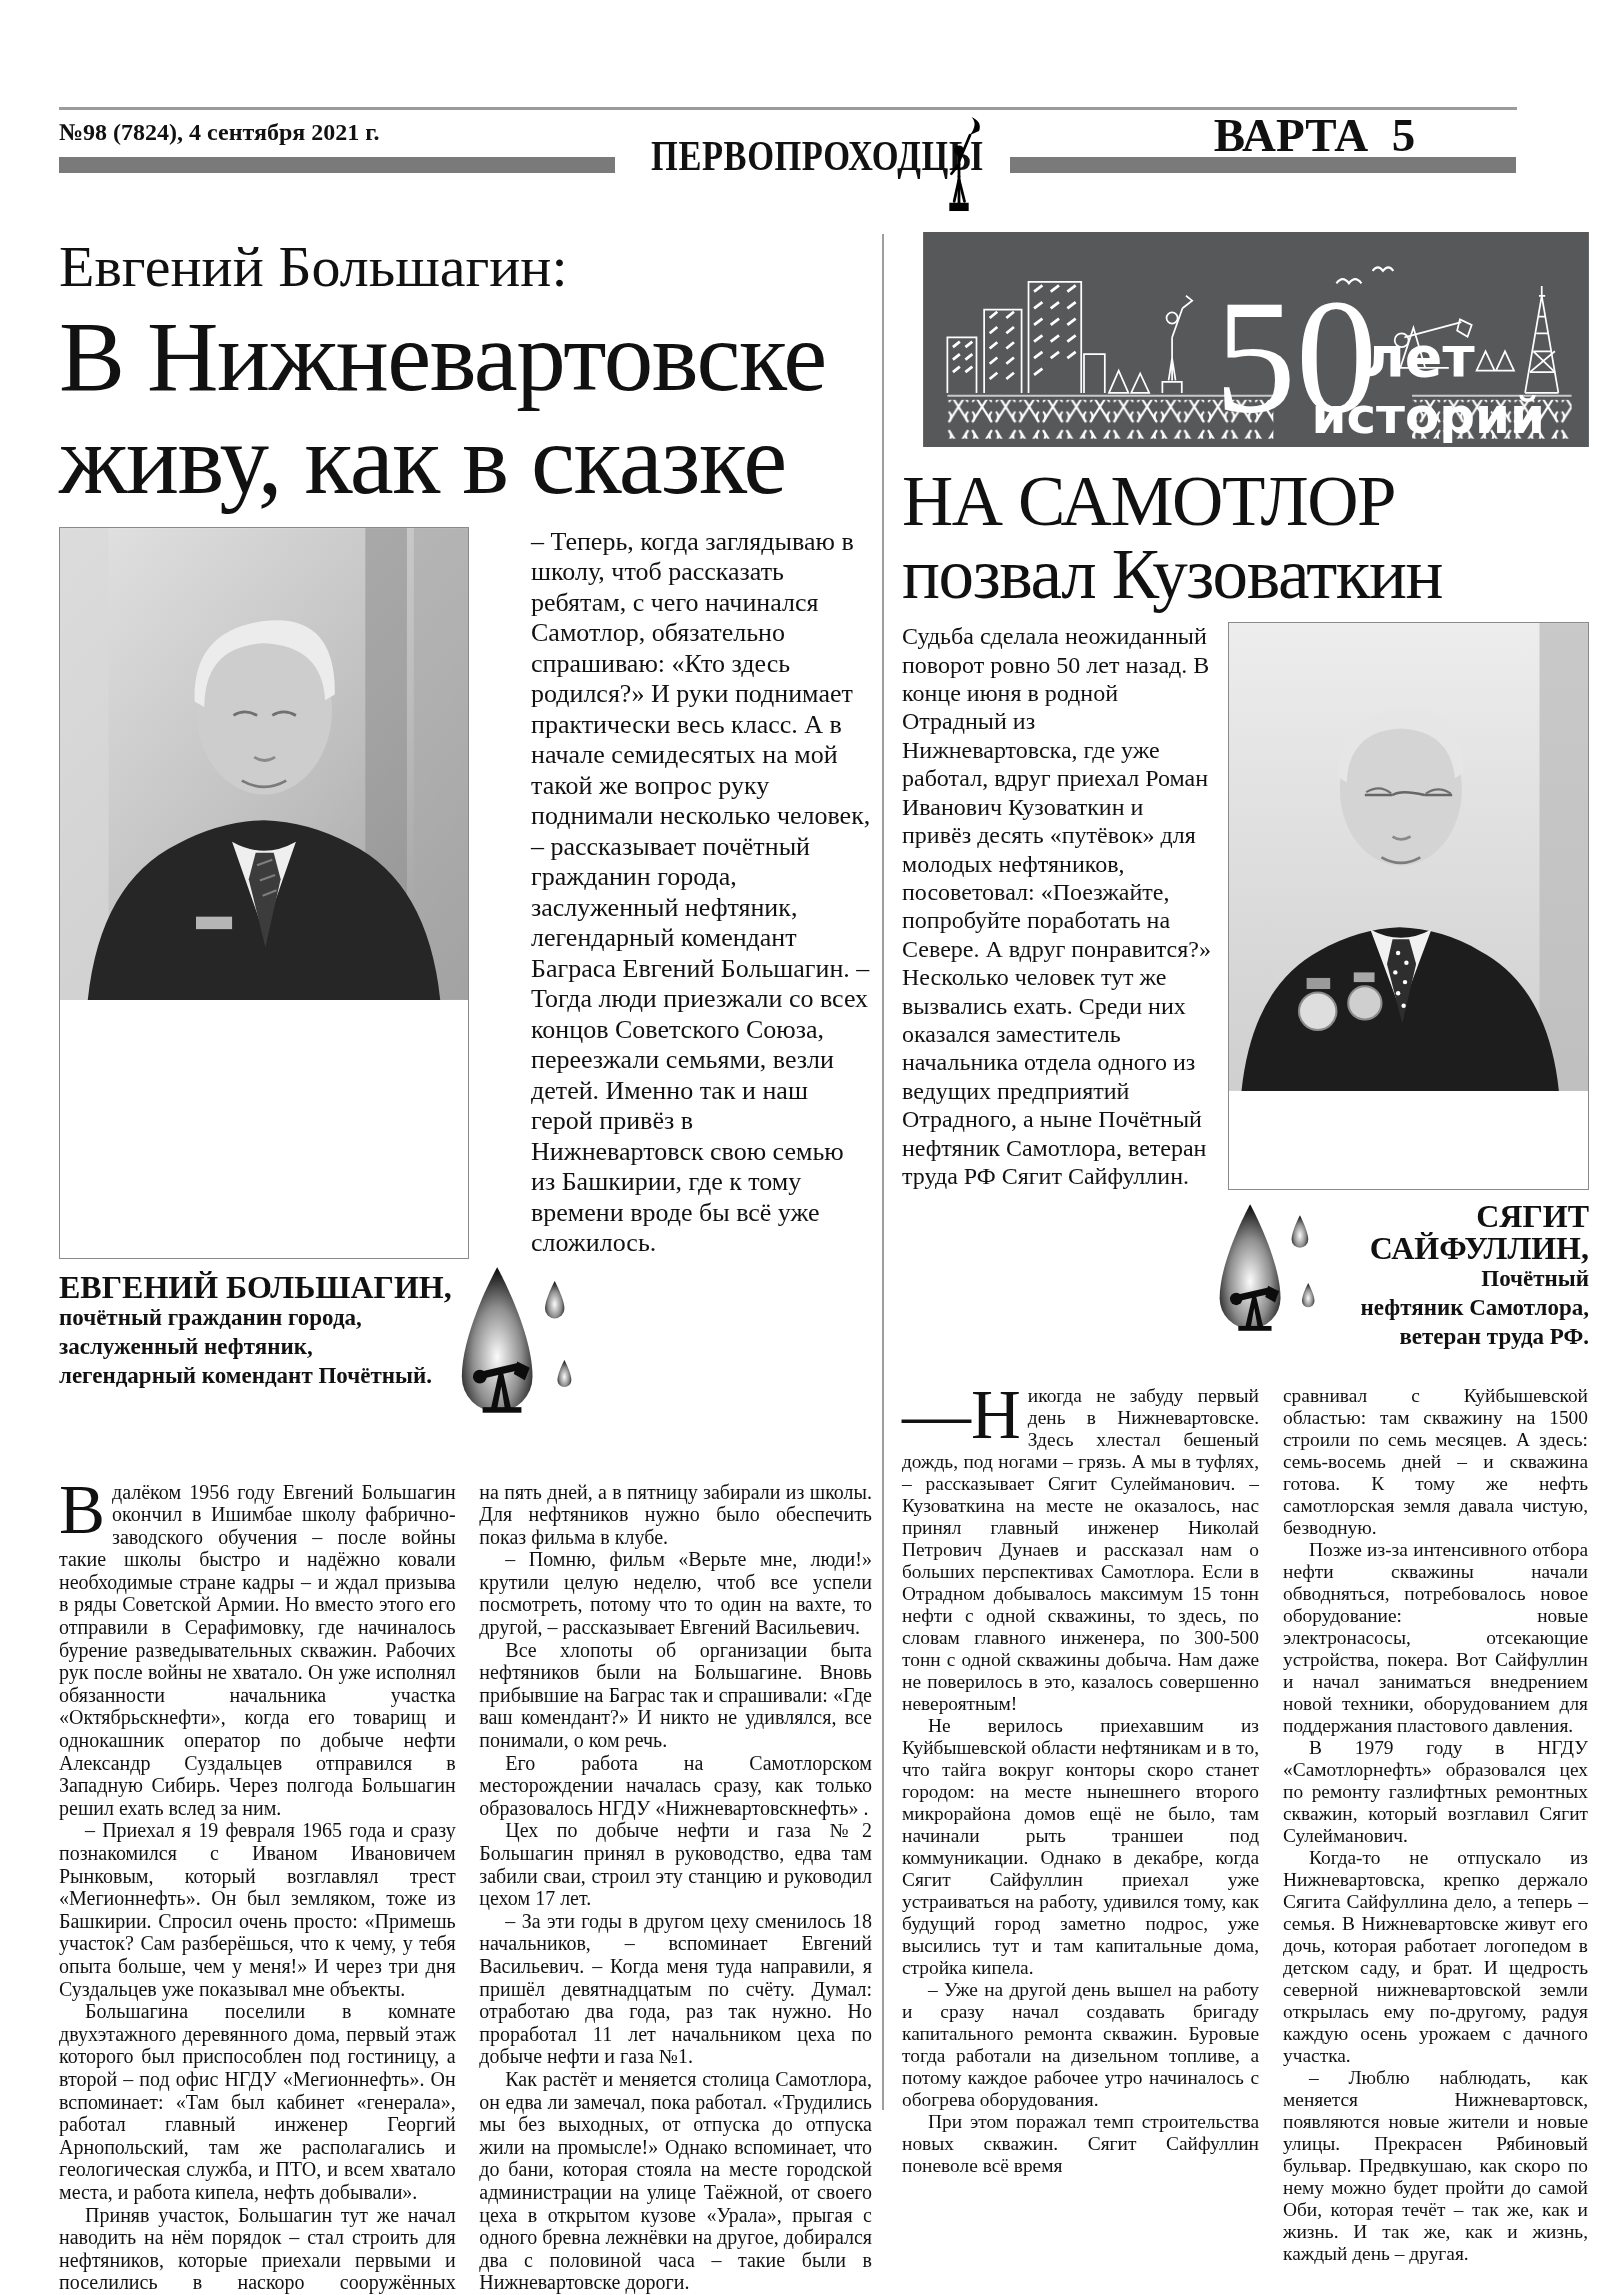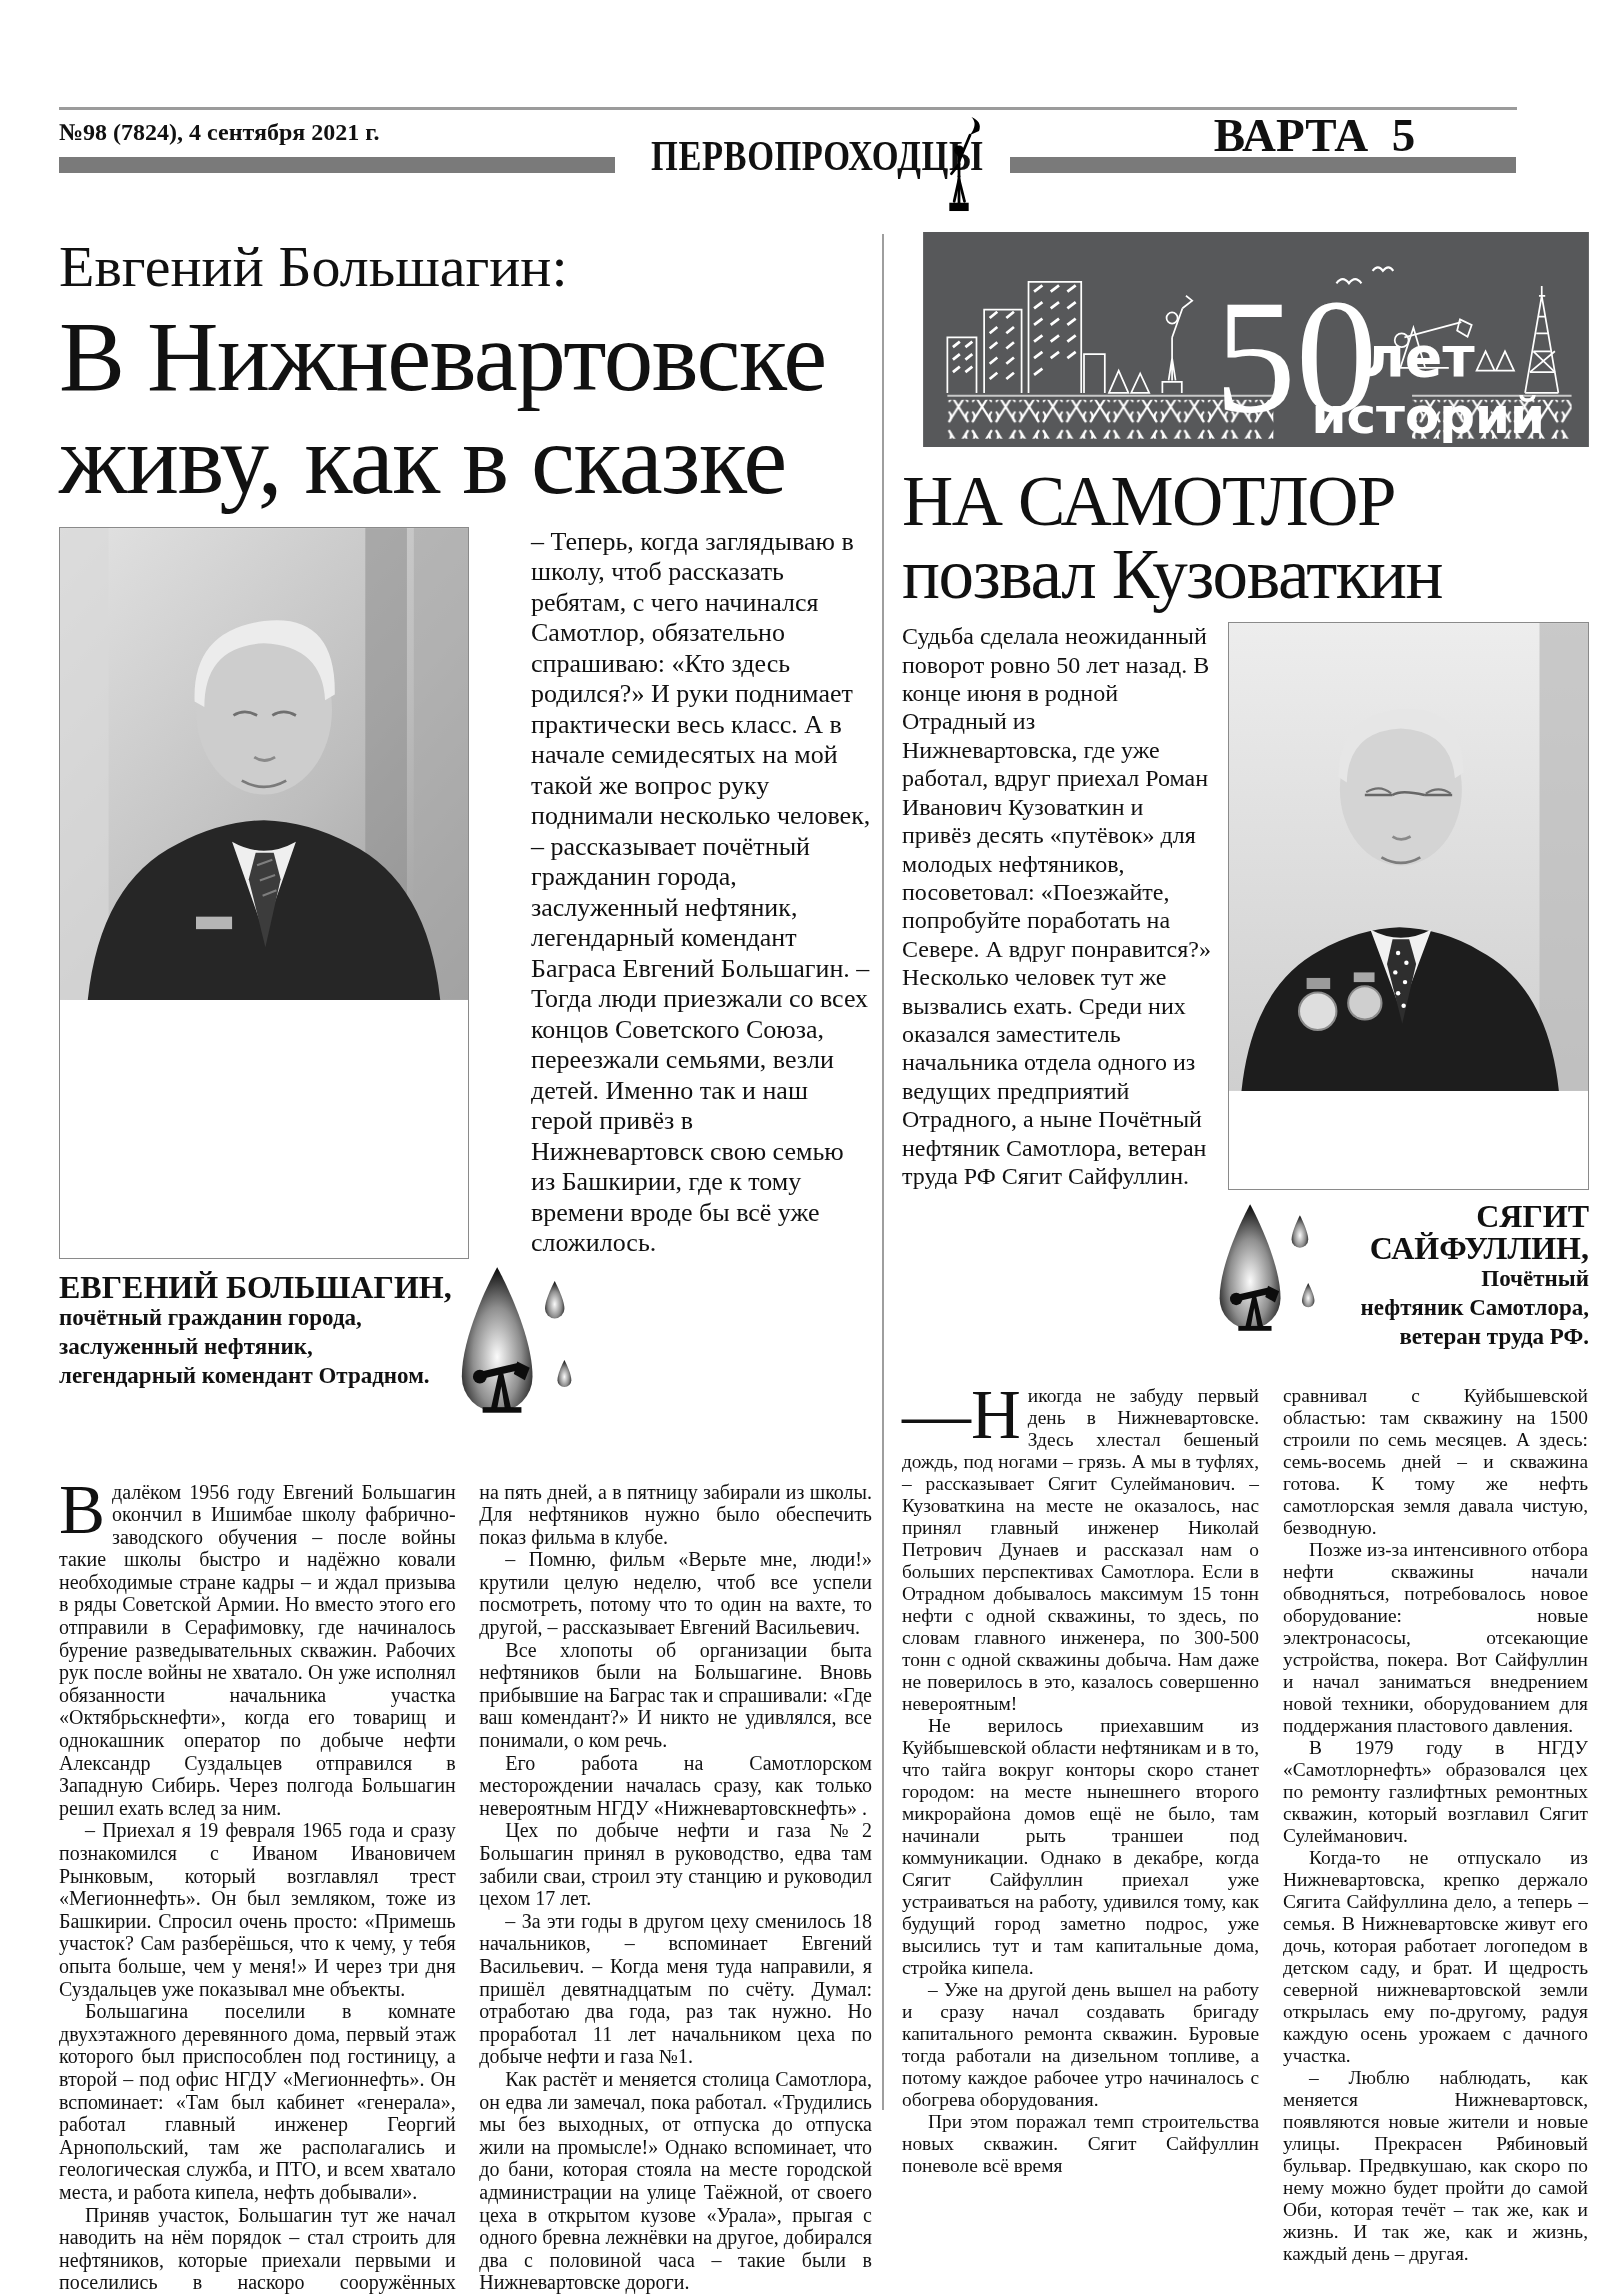--- a/index.html
+++ b/index.html
@@ -108,21 +108,21 @@
         <rect x="196" y="560" width="52" height="18" fill="#b5b5b5"></rect>
       </svg>
     </div>
     <div id="left-lede">– Теперь, когда заглядываю в школу, чтоб рассказать ребятам, с чего начинался Самотлор, обязательно спрашиваю: «Кто здесь родился?» И руки поднимает практически весь класс. А в начале семидесятых на мой такой же вопрос руку поднимали несколько человек, – рассказывает почётный гражданин города, заслуженный нефтяник, легендарный комендант Баграса Евгений Большагин. – Тогда люди приезжали со всех концов Советского Союза, переезжали семьями, везли детей. Именно так и наш герой привёз в Нижневартовск свою семью из Башкирии, где к тому времени вроде бы всё уже сложилось.</div>
   </div>
   <div class="cap-row">
     <div class="cap-name">ЕВГЕНИЙ БОЛЬШАГИН,</div>
     <div class="cap-lines">
         <div>почётный гражданин города,</div>
         <div>заслуженный нефтяник,</div>
-        <div>легендарный комендант Отрадном.</div>
+        <div>легендарный комендант Почётный.</div>
       </div>
     <div id="left-drop">
       <svg width="139" height="201" viewBox="0 0 200 290">
         <defs>
           <radialGradient id="gA" cx=".5" cy=".62" r=".62">
             <stop offset="0" stop-color="#fbfbfb"></stop>
               <stop offset=".55" stop-color="#8f8f8f"></stop>
               <stop offset="1" stop-color="#070707"></stop>
           </radialGradient>
         </defs>
@@ -143,21 +143,21 @@
     <div class="bcol" id="lcol1">
         <p class="para flush"><span class="dropcap">В</span> далёком 1956 году Евгений Большагин окончил в Ишимбае школу фабрично-заводского обучения – после войны такие школы быстро и надёжно ковали необходимые стране кадры – и ждал призыва в ряды Советской Армии. Но вместо этого его отправили в Серафимовку, где начиналось бурение разведывательных скважин. Рабочих рук после войны не хватало. Он уже исполнял обязанности начальника участка «Октябрьскнефти», когда его товарищ и однокашник оператор по добыче нефти Александр Суздальцев отправился в Западную Сибирь. Через полгода Большагин решил ехать вслед за ним.</p>
         <p class="para">– Приехал я 19 февраля 1965 года и сразу познакомился с Иваном Ивановичем Рынковым, который возглавлял трест «Мегионнефть». Он был земляком, тоже из Башкирии. Спросил очень просто: «Примешь участок? Сам разберёшься, что к чему, у тебя опыта больше, чем у меня!» И через три дня Суздальцев уже показывал мне объекты.</p>
         <p class="para">Большагина поселили в комнате двухэтажного деревянного дома, первый этаж которого был приспособлен под гостиницу, а второй – под офис НГДУ «Мегионнефть». Он вспоминает: «Там был кабинет «генерала», работал главный инженер Георгий Арнопольский, там же располагались и геологическая служба, и ПТО, и всем хватало места, и работа кипела, нефть добывали».</p>
         <p class="para">Приняв участок, Большагин тут же начал наводить на нём порядок – стал строить для нефтяников, которые приехали первыми и поселились в наскоро сооружённых общежитиях, баню и столовую. Следом появились медпункт, магазин, школы и клуб. Было в хозяйстве даже своё стадо коров. Зимой в те первые годы нефть не добывалась, и промысел замирал. Но Баграс-то жил, и на Большагине было огромное хозяйство, о котором нужно было заботиться.</p>
       </div>
     <div class="bcol" id="lcol2">
         <p class="para flush">на пять дней, а в пятницу забирали из школы. Для нефтяников нужно было обеспечить показ фильма в клубе.</p>
         <p class="para">– Помню, фильм «Верьте мне, люди!» крутили целую неделю, чтоб все успели посмотреть, потому что то один на вахте, то другой, – рассказывает Евгений Васильевич.</p>
         <p class="para">Все хлопоты об организации быта нефтяников были на Большагине. Вновь прибывшие на Баграс так и спрашивали: «Где ваш комендант?» И никто не удивлялся, все понимали, о ком речь.</p>
-        <p class="para">Его работа на Самотлорском месторождении началась сразу, как только невероятным НГДУ «Нижневартовскнефть» .</p>
+        <p class="para">Его работа на Самотлорском месторождении началась сразу, как только образовалось НГДУ «Нижневартовскнефть» .</p>
         <p class="para">Цех по добыче нефти и газа №2 Большагин принял в руководство, едва там забили сваи, строил эту станцию и руководил цехом 17 лет.</p>
         <p class="para">– За эти годы в другом цеху сменилось 18 начальников, – вспоминает Евгений Васильевич. – Когда меня туда направили, я пришёл девятнадцатым по счёту. Думал: отработаю два года, раз так нужно. Но проработал 11 лет начальником цеха по добыче нефти и газа №1.</p>
         <p class="para">Как растёт и меняется столица Самотлора, он едва ли замечал, пока работал. «Трудились мы без выходных, от отпуска до отпуска жили на промысле!» Однако вспоминает, что до бани, которая стояла на месте городской администрации на улице Таёжной, от своего цеха в открытом кузове «Урала», прыгая с одного бревна лежнёвки на другое, добирался два с половиной часа – такие были в Нижневартовске дороги.</p>
         <p class="para">– Ребята, бывало, слезут, клюквы домой наберут у дороги, а теперь на месте этом – тротуары, клумбы, фонари, Рябиновый бульвар! Сегодня в Нижневартовске живу, как в сказке, честное слово! Сравниваю с родным Ишимбаем, который мне когда-то казался самым зелёным и благоустроенным местом, и не могу нарадоваться, как Нижневартовск расцвёл.</p>
       </div>
   </div>
 </div>
 
 <div class="abs" id="right-art">
   <div id="banner-wrap">

